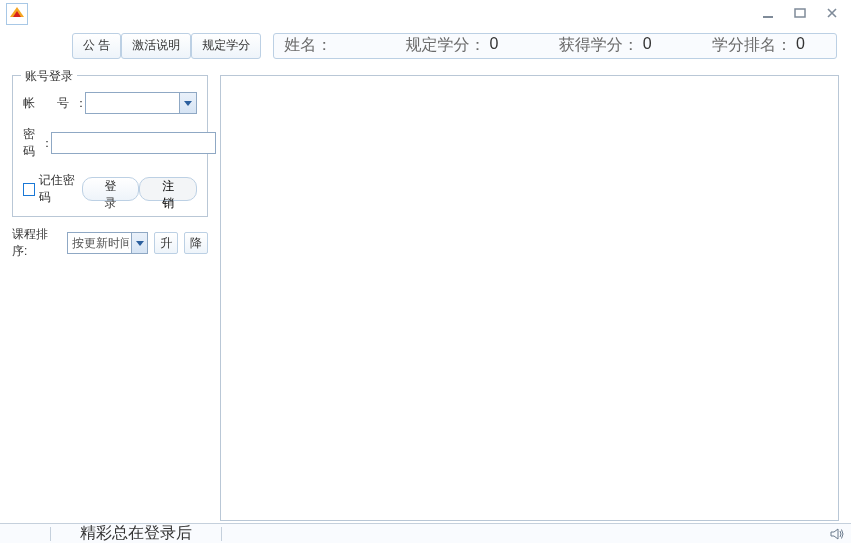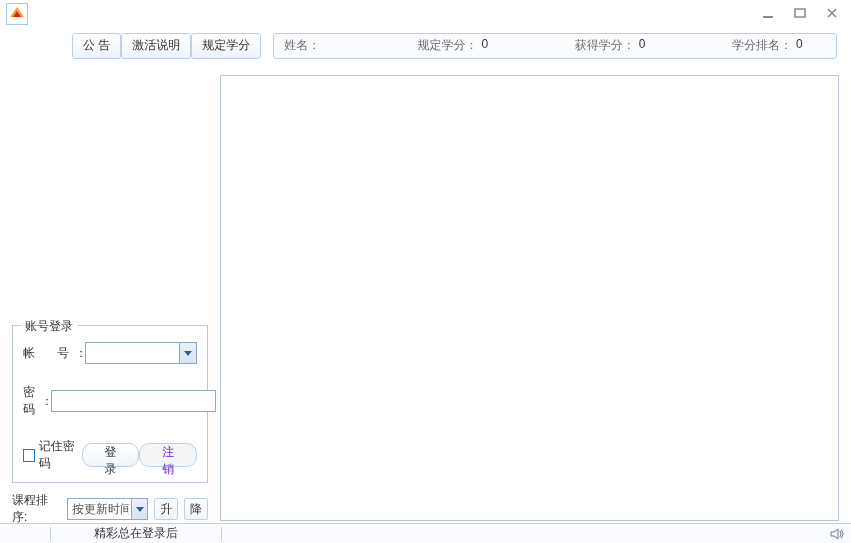--- a/index.html
+++ b/index.html
@@ -68,21 +68,21 @@
   }
   .info-strip {
     flex: 1;
     margin-left: 12px;
     height: 26px;
     border: 1px solid #bcd0e4;
     border-radius: 3px;
     display: flex;
     align-items: center;
     padding: 0 10px;
-    font-size: 12px;
+    font-size: 16px;
     color: #5d5d5d;
     background: #f9fbfe;
     justify-content: space-between;
     margin-right: 14px;
   }
   .info-cell { display:inline-flex; gap:4px; min-width:0; }
   .info-label { color:#6b6b6b; }
   .info-val { min-width:30px; text-align:left; color:#333; }
   
   .main {
@@ -90,21 +90,20 @@
     top: 65px;
     left: 0; right: 0; bottom: 20px;
     padding: 10px 12px 2px 12px;
     display: flex;
     gap: 12px;
   }
   .leftcol {
     width: 196px;
     display: flex;
     flex-direction: column;
-    justify-content: flex-end;
   }
   .rightcol {
     flex: 1;
     border: 1px solid #b9c7d6;
     background: #fff;
   }
   
   .groupbox {
     position: relative;
     border: 1px solid #b9c7d6;
@@ -116,21 +115,21 @@
     top: -8px;
     left: 8px;
     background: #fff;
     padding: 0 4px;
     font-size: 12px;
     color: #333;
   }
   .form-row {
     display: flex;
     align-items: center;
-    margin-bottom: 20px;
+    margin-bottom: 12px;
   }
   .form-label { width: 48px; text-align: justify; text-align-last: justify; color:#333; letter-spacing:2px; margin-right:4px;}
   .colon { width: 10px; }
   .combo, .textinput {
     flex: 1;
     height: 22px;
     border: 1px solid #8fa8c4;
     background:#fff;
     font-size:12px;
     padding:0 4px;
@@ -153,21 +152,21 @@
   .sbtn {
     height:24px; padding:0 17px;
     border:1px solid #bcd0e4;
     background:linear-gradient(#ffffff,#eef4fa);
     border-radius:10px;
     font-size:12px;
     cursor:pointer;
     color:#333;
   }
   .sbtn[disabled] {
-    color:#6d28d9;
+    color:#000000;
     cursor:default;
     background:#f3f5f7;
   }
   
   .listbox {
     flex:1;
     border:1px solid #b9c7d6;
     display:flex;
     flex-direction:column;
     position:relative;
@@ -237,21 +236,21 @@
   }
   
   .statusbar {
     position:absolute;
     left:0;right:0;bottom:0;
     height:20px;
     border-top:1px solid #c5d0dc;
     background:#f9fbfe;
     display:flex;
     align-items:center;
-    font-size:12px;
+    font-size:16px;
     color:#333;
   }
   .status-seg {
     padding:0 8px;
     height:100%;
     display:flex;align-items:center;
   }
   .status-div {
     width:1px;height:14px;background:#c5d0dc;
   }

